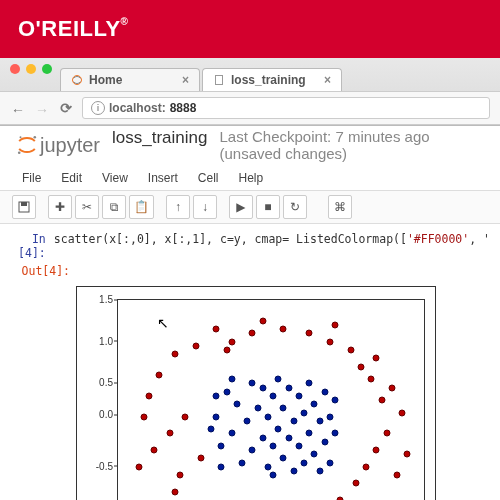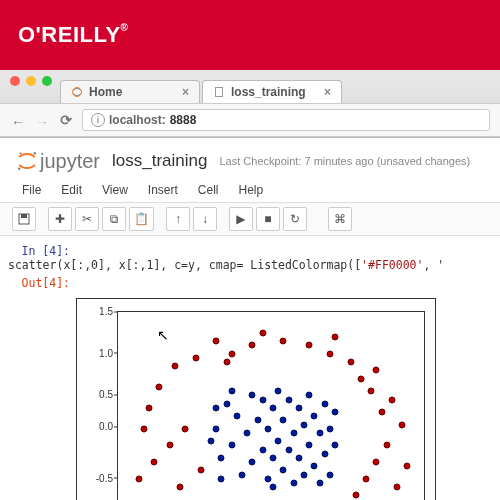--- a/index.html
+++ b/index.html
@@ -1,46 +1,46 @@
 <!DOCTYPE html>
 <html><head>
 <meta charset="utf-8">
 <style>
   * { box-sizing: border-box; margin: 0; padding: 0; }
   body { font-family: "Helvetica Neue", Arial, sans-serif; font-size: 12px; width: 500px; height: 500px; overflow: hidden; background: #fff; }
-  .oreilly-bar { background: #d3002d; height: 70px; display: flex; align-items: center; padding: 0 18px; }
+  .oreilly-bar { background: #d3002d; height: 58px; display: flex; align-items: center; padding: 0 18px; }
   .oreilly-logo { color: #fff; font-weight: bold; font-size: 22px; letter-spacing: 0.5px; }
   .oreilly-logo sup { font-size: 10px; vertical-align: top; }
   .browser-chrome { background: linear-gradient(#e8e8e8,#d9d9d9); border-bottom: 1px solid #bbb; font-weight: bold; }
   .traffic { display: inline-flex; gap: 6px; padding: 6px 10px 0 10px; }
   .dot { width: 10px; height: 10px; border-radius: 50%; }
   .dot.red { background:#ff5f57;} .dot.yellow{background:#febc2e;} .dot.green{background:#28c840;}
   .tabs { display:flex; align-items:flex-end; height:26px; padding-left:60px; margin-top:-12px; }
   .btab { background:#f5f5f5; border:1px solid #bbb; border-bottom:none; border-radius:4px 4px 0 0; padding:4px 10px; margin-right:2px; display:flex; align-items:center; gap:6px; font-size:12px; color:#555; min-width:140px; position:relative;}
   .btab .juplogo { width:12px; height:12px; }
   .btab .close { margin-left:auto; color:#888;}
   .addrbar { background:#f7f7f7; display:flex; align-items:center; gap:8px; padding:5px 10px; border-top:1px solid #ccc; border-bottom:1px solid #ccc;}
   .nav-ico { color:#777; font-size:14px; width:16px; text-align:center;}
   .addr { flex:1; background:#fff; border:1px solid #ccc; border-radius:3px; padding:3px 8px; font-size:12px; color:#666; display:flex; gap:4px;}
   .addr .info { width:14px;height:14px;border:1px solid #999;border-radius:50%; font-size:9px; display:inline-flex;align-items:center;justify-content:center; color:#999;}
-  .jhead { display:flex; align-items:center; gap:12px; padding:10px 14px 4px 14px; }
+  .jhead { display:flex; gap:12px; padding:2px 14px 4px 14px; }
   .jlogo-wrap { display:flex; align-items:center; gap:2px;}
   .jup-icon { width:26px; height:26px; }
   .jup-text { color:#757575; font-size:20px; font-weight:400; margin-left:-2px;}
   .nbname { font-size:17px; color:#333; }
-  .checkpoint { font-size:11px; color:#888; }
+  .checkpoint { font-size:15px; color:#888; }
   .menubar { display:flex; gap:4px; padding:2px 14px; font-size:12px; color:#444; }
   .menubar span { padding:3px 8px; }
   .toolbar { display:flex; align-items:center; gap:3px; padding:4px 12px; border-top:1px solid #ddd; border-bottom:1px solid #ddd; background:#fafafa;}
   .tbtn { border:1px solid #ccc; background:#fff; border-radius:2px; min-width:24px; height:24px; display:inline-flex;align-items:center;justify-content:center; font-size:12px; color:#555; padding:0 4px;}
   .tsep { width:6px; }
   .tsel { border:1px solid #ccc; background:#fff; border-radius:2px; height:24px; padding:0 20px 0 6px; font-size:12px; color:#555; position:relative; display:inline-flex; align-items:center; min-width:80px;}
   .tsel::after { content:"▾"; position:absolute; right:0; top:0; bottom:0; width:16px; display:flex; align-items:center; justify-content:center; border-left:1px solid #ccc;}
   .notebook { padding:6px 0 0 0; }
-  .cell { display:flex; padding:2px 0 2px 8px; font-family: Menlo, Consolas, monospace; font-size:11.5px;flex-direction:column; }
+  .cell { display:flex; padding:2px 0 2px 8px; font-family: Menlo, Consolas, monospace; font-size:11.5px; }
   .prompt { width:70px; text-align:right; padding-right:8px; color:#303F9F; }
   .prompt.out { color:#D84315; }
   .cellbody { flex:1; padding-right:10px; }
   .code { white-space:pre; color:#333; } .code .str{color:#a31515;}
   .outtext { color:#444; font-family:Menlo,Consolas,monospace; font-size:11.5px;}
   .plot-frame { margin:6px 0 0 76px; width:360px; height:290px; border:1px solid #333; position:relative; background:#fff;}
   .plot-area { position:absolute; left:40px; top:12px; right:10px; bottom:28px; border:1px solid #333; }
   .ytick { position:absolute; left:0; width:36px; text-align:right; font-size:10px; color:#333; transform:translateY(-50%);}
   .ytick .tick { position:absolute; right:-5px; top:50%; width:4px; height:1px; background:#333;}
   .pt { position:absolute; width:7px; height:7px; border-radius:50%; transform:translate(-50%,-50%);}

